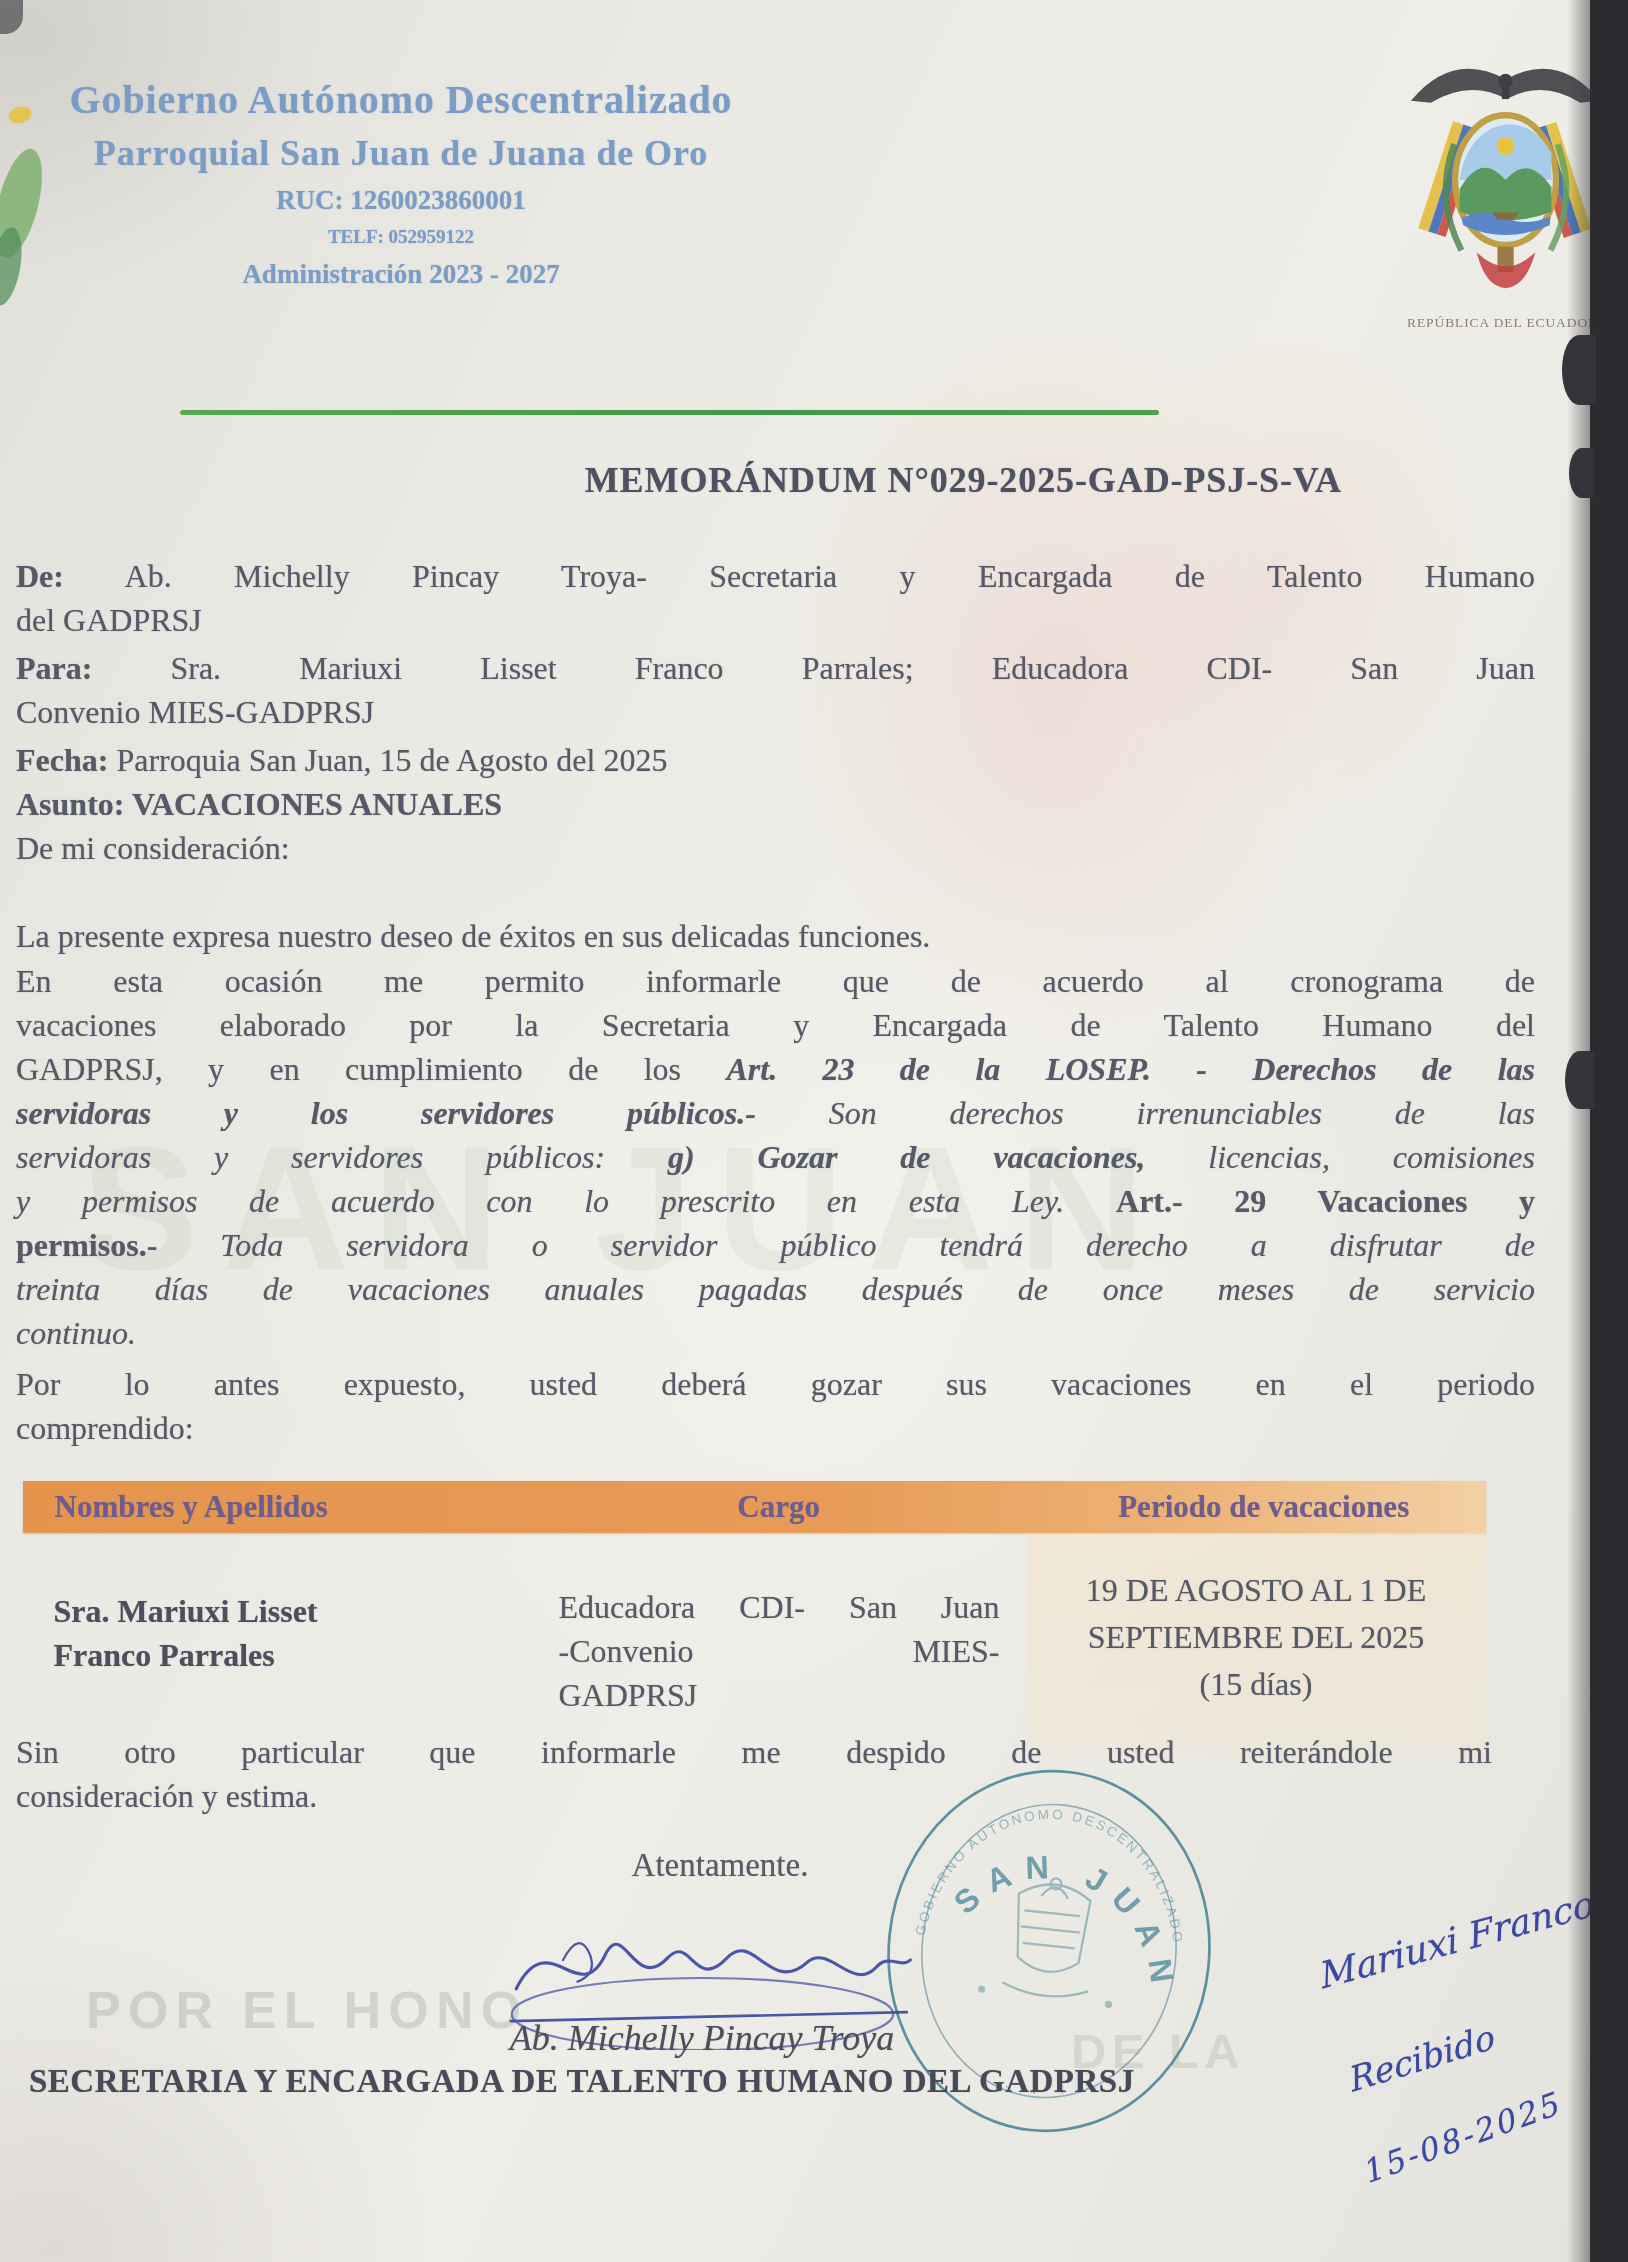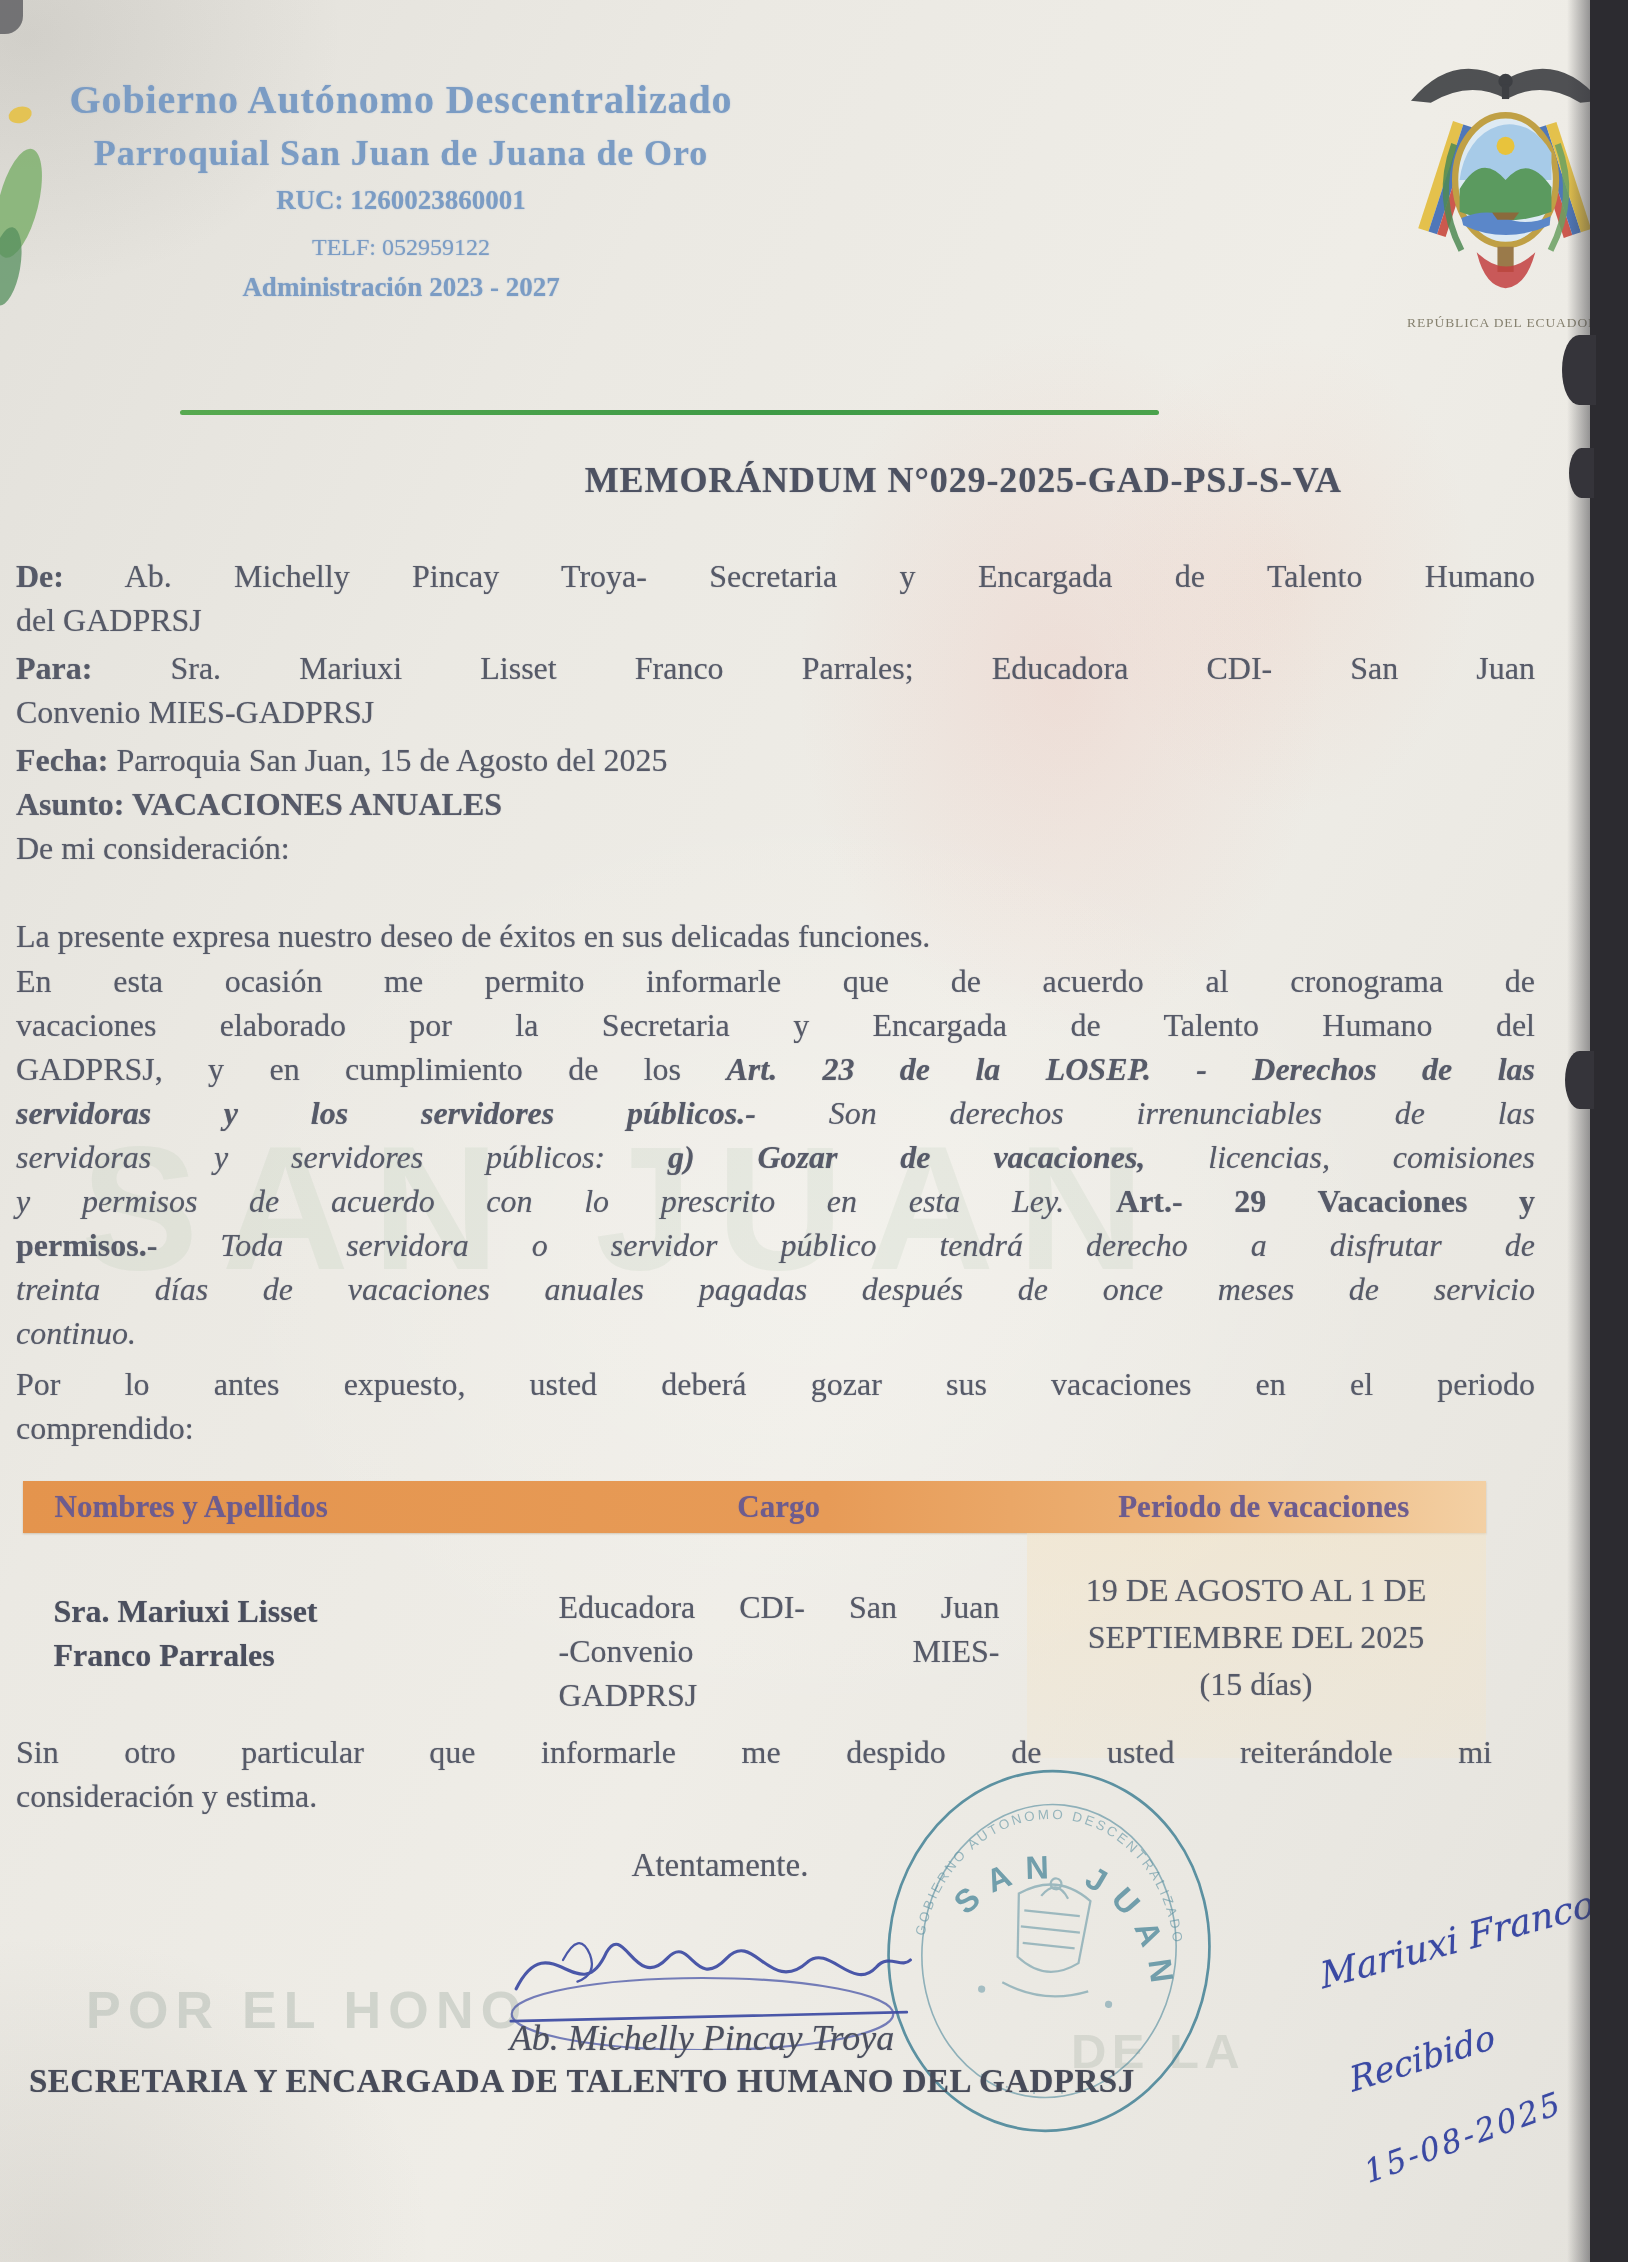--- a/index.html
+++ b/index.html
@@ -19,21 +19,21 @@
   .it{font-style:italic;}
   .b{font-weight:bold;}
   .hand{font-family:"DejaVu Serif",serif;font-style:italic;color:#3a49a3;
         text-shadow:0 0 0.9px rgba(58,73,163,.5);white-space:nowrap;}
   .wm{font-family:"Liberation Sans",sans-serif;font-weight:bold;white-space:nowrap;}
   .hdr{ text-align:center; }
   .hdr .l1{font-size:40px;font-weight:bold;letter-spacing:0.9px;}
   .hdr .l2{font-size:36px;font-weight:bold;margin-top:9px;letter-spacing:0.9px;}
   .hdr .l3{font-size:25px;font-weight:bold;margin-top:16px;}
   .hdr .l4{font-size:27px;font-weight:bold;margin-top:10.8px;}
-  .hdr .l5{font-size:24px;font-weight:normal;margin-top:18px;}
+  .hdr .l5{font-size:19px;font-weight:bold;margin-top:10px;}
   .hdr .l6{font-size:27px;font-weight:bold;margin-top:11.7px;}
   .rule{height:5.4px;border-radius:2.7px;background:linear-gradient(90deg,#57a950,#3e9a46 60%,#4aa24b);}
   .title{font-size:36px;font-weight:bold;letter-spacing:0.9px;color:#4d5262;text-align:center;
          text-shadow:0 0 1.2px rgba(77,82,98,.5);}
   .tbl-bar{height:52px;display:flex;align-items:center;
            background:linear-gradient(90deg,#e4944d 0%,#e79b57 55%,#edb377 80%,#f3d0a4 100%);
            box-shadow:0 0.9px 1.8px rgba(120,80,30,.25);gap:24px;}
   .tbl-bar .h{font-size:31px;font-weight:bold;color:#6d5c8e;text-shadow:0 0 0.9px rgba(109,92,142,.5);}
   .c1{width:509px;} .c2{width:495px;} .c3{width:459px;}
   .row{display:flex;}

